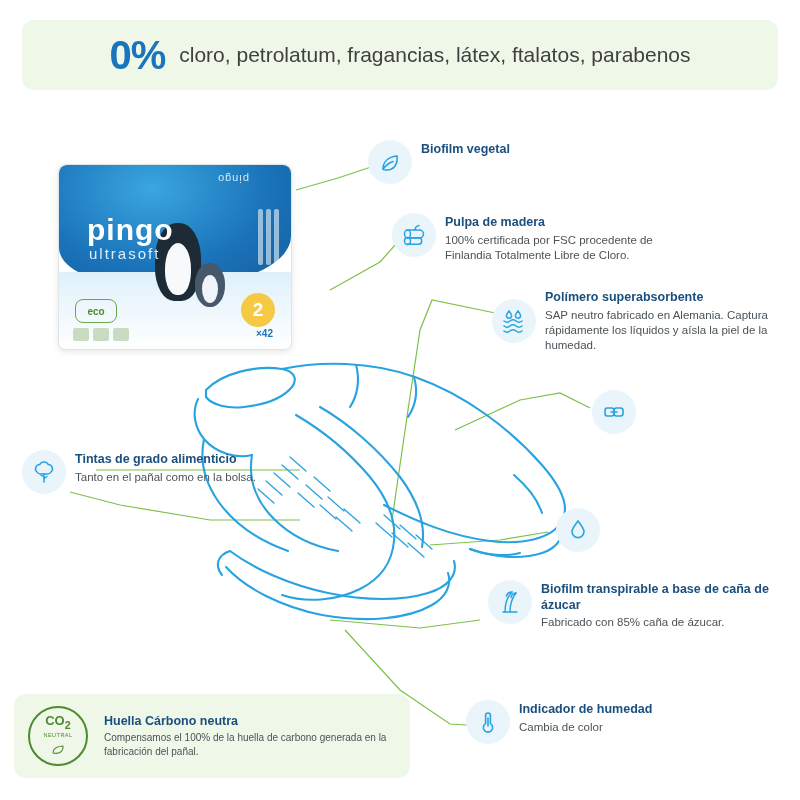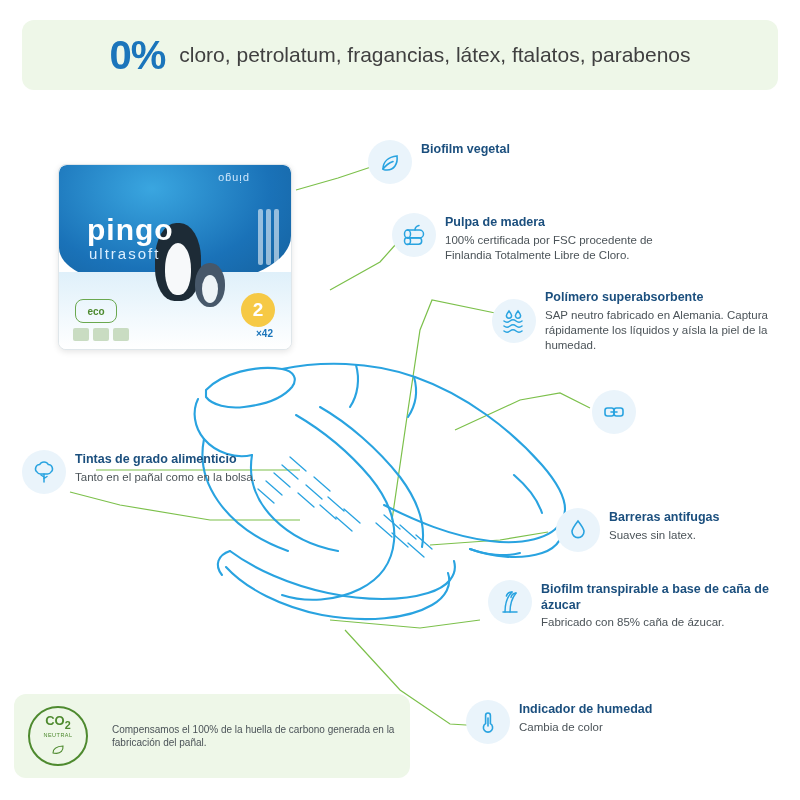--- a/index.html
+++ b/index.html
@@ -284,21 +284,21 @@
   .carbon {
     position: absolute;
     left: 14px;
     top: 694px;
     width: 396px;
     height: 84px;
     background: #eef7e8;
     border-radius: 12px;
     display: flex;
     align-items: center;
-    gap: 24px;
+    gap: 16px;
     box-sizing: border-box;
     padding: 2px 14px;
   }
   .carbon-badge {
     flex: 0 0 auto;
     width: 56px;
     height: 56px;
     border-radius: 50%;
     border: 2px solid #4e8a2f;
     display: flex;
@@ -491,24 +491,20 @@
       <div class="f-desc">Tanto en el pañal como en la bolsa.</div>
     </div>
   </div>
 
   <div class="feature" id="feat-barreras">
     <div class="f-icon">
       <svg width="22" height="24" viewBox="0 0 22 24" fill="none" stroke="#29a3e0" stroke-width="1.6" stroke-linecap="round">
         <path d="M11 3c3.6 4.6 6 7.8 6 10.6A6 6 0 0 1 5 13.6C5 10.8 7.4 7.6 11 3z"></path>
       </svg>
     </div>
-    <div class="f-text">
-      <div class="f-title">Barreras antifugas</div>
-      <div class="f-desc">Suaves sin latex.</div>
-    </div>
   </div>
 
   <div class="feature" id="feat-biofilm-cana">
     <div class="f-icon">
       <svg width="24" height="26" viewBox="0 0 24 26" fill="none" stroke="#29a3e0" stroke-width="1.5" stroke-linecap="round">
         <path d="M7 23C7 14 9 8 14 3"></path>
         <path d="M12 23C12 15 14 9 18 4"></path>
         <path d="M14 3c-3 0-5 1.6-5.6 4"></path>
         <path d="M18 4c-3 .4-4.6 2-5 4.4"></path>
         <path d="M5 23h14"></path>
@@ -539,17 +535,18 @@
         <span>CO</span><sub>2</sub>
       </div>
       <div class="neutral">NEUTRAL</div>
       <div class="leaf">
         <svg width="12" height="9" viewBox="0 0 12 9" fill="none" stroke="#4e8a2f" stroke-width="1.1" stroke-linecap="round">
           <path d="M1 8c0-4 3-6.6 10-7 .4 4.6-2.4 7.4-6.4 7.4C3 8.4 1.6 8.3 1 8z"></path>
         </svg>
       </div>
     </div>
     <div>
+      <div class="carbon-title">Huella Cárbono neutra</div>
       <div class="carbon-desc">Compensamos el 100% de la huella de carbono generada en la fabricación del pañal.</div>
     </div>
   </div>
 
 </div>
 
 </body></html>

